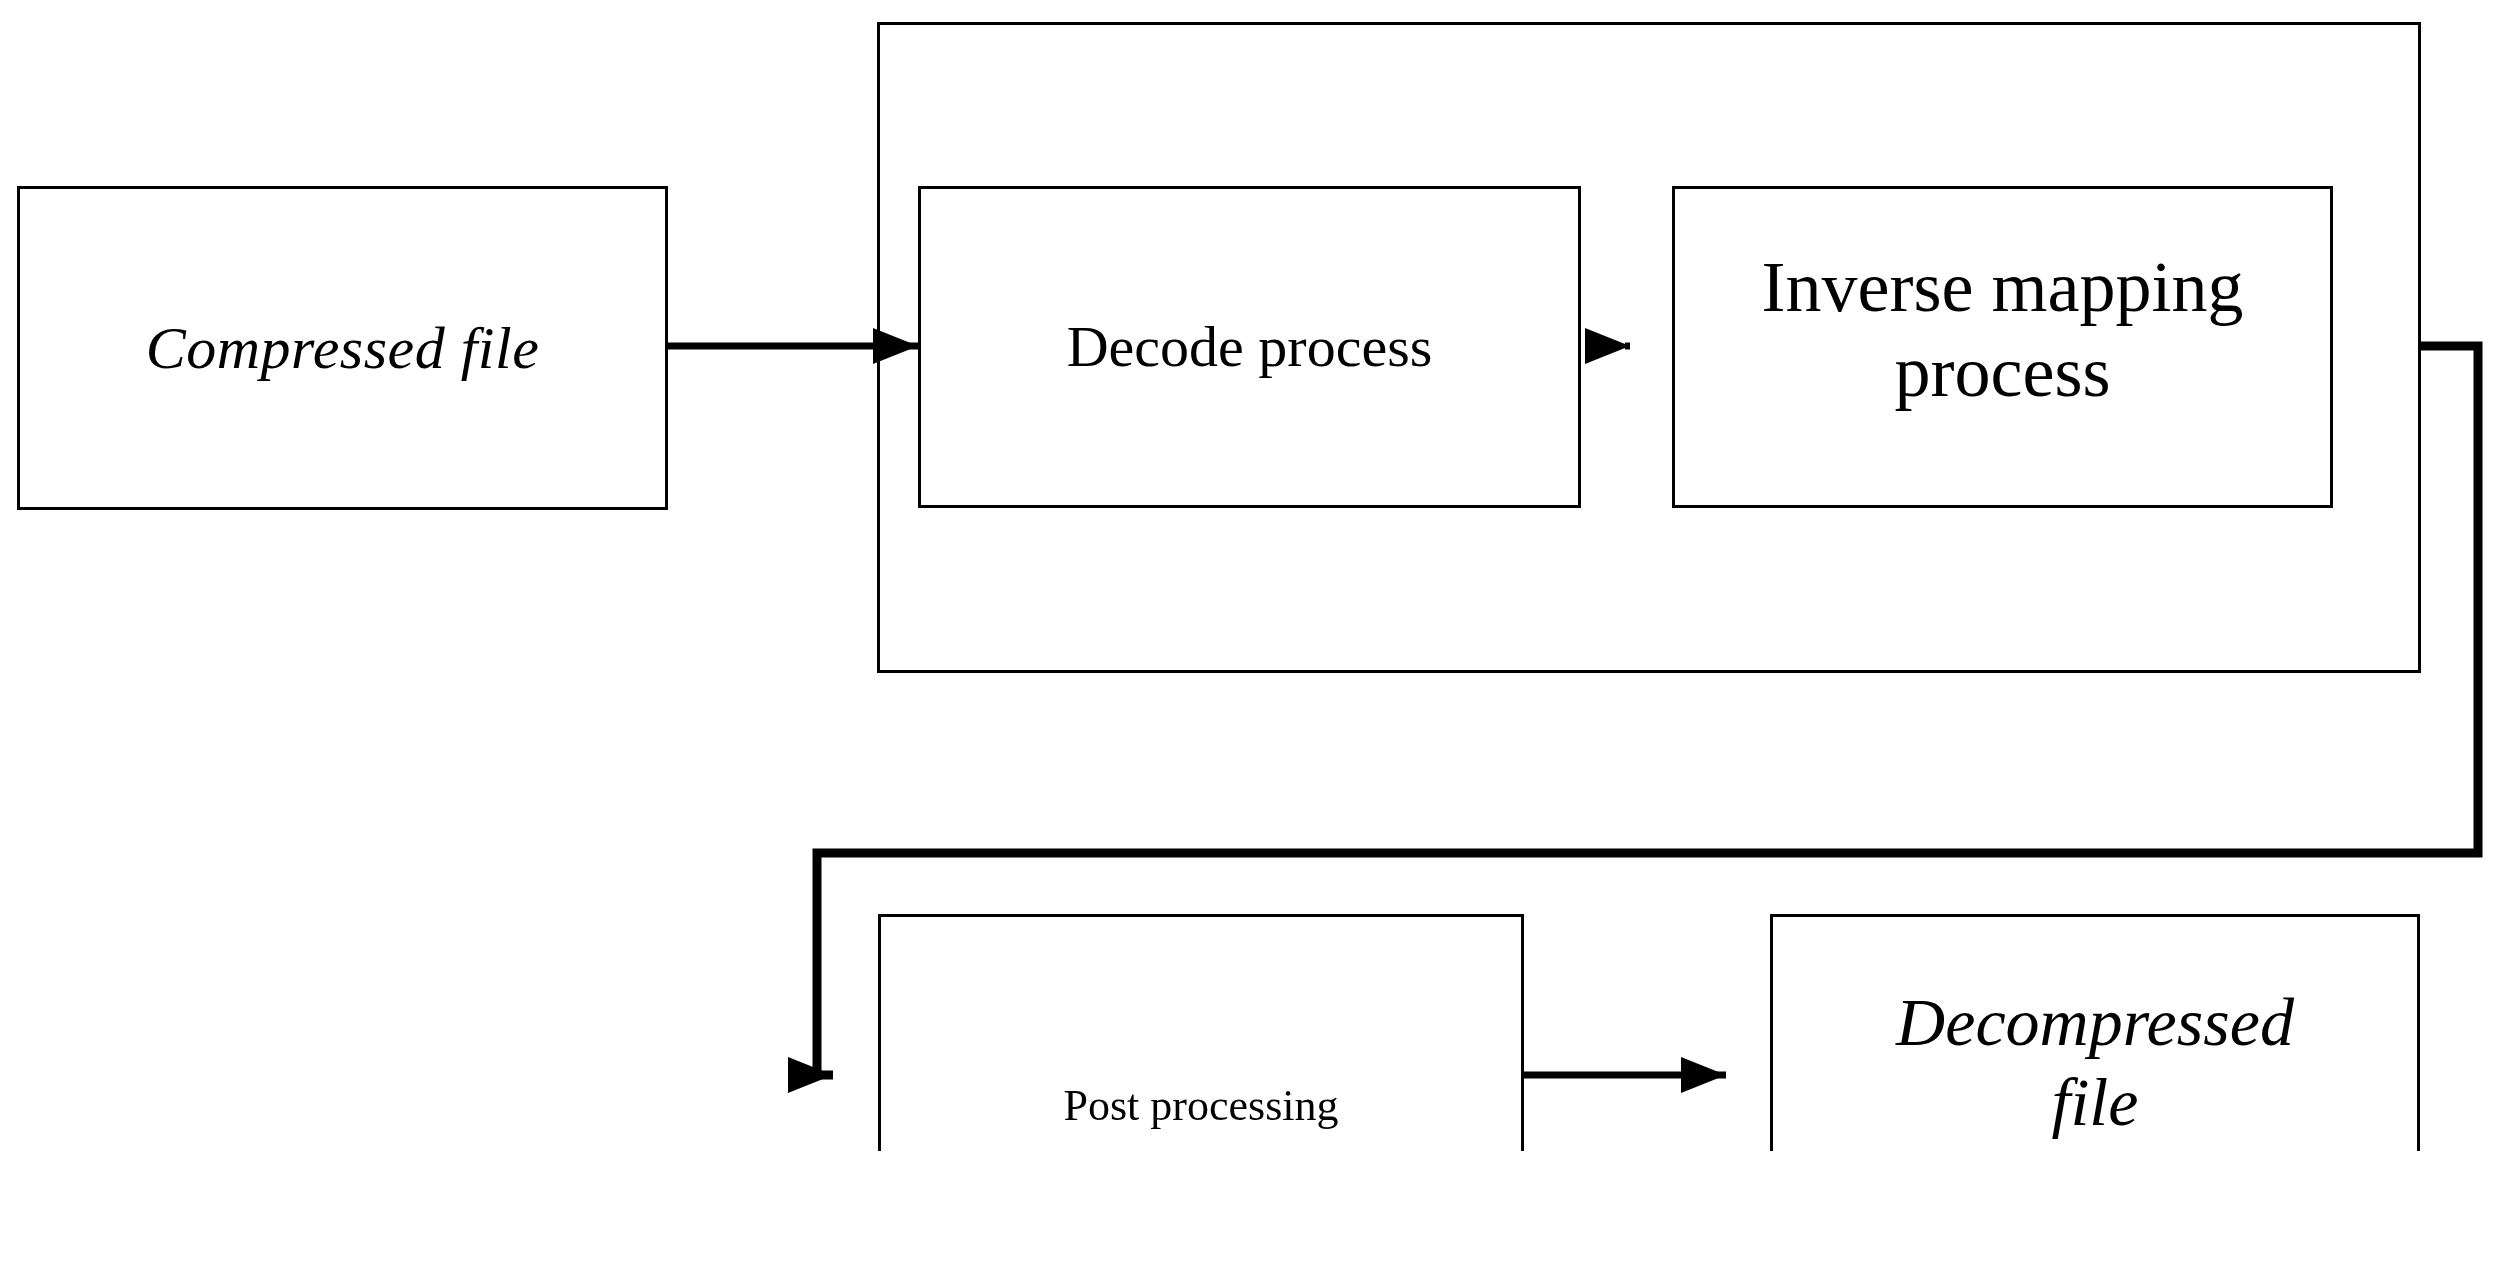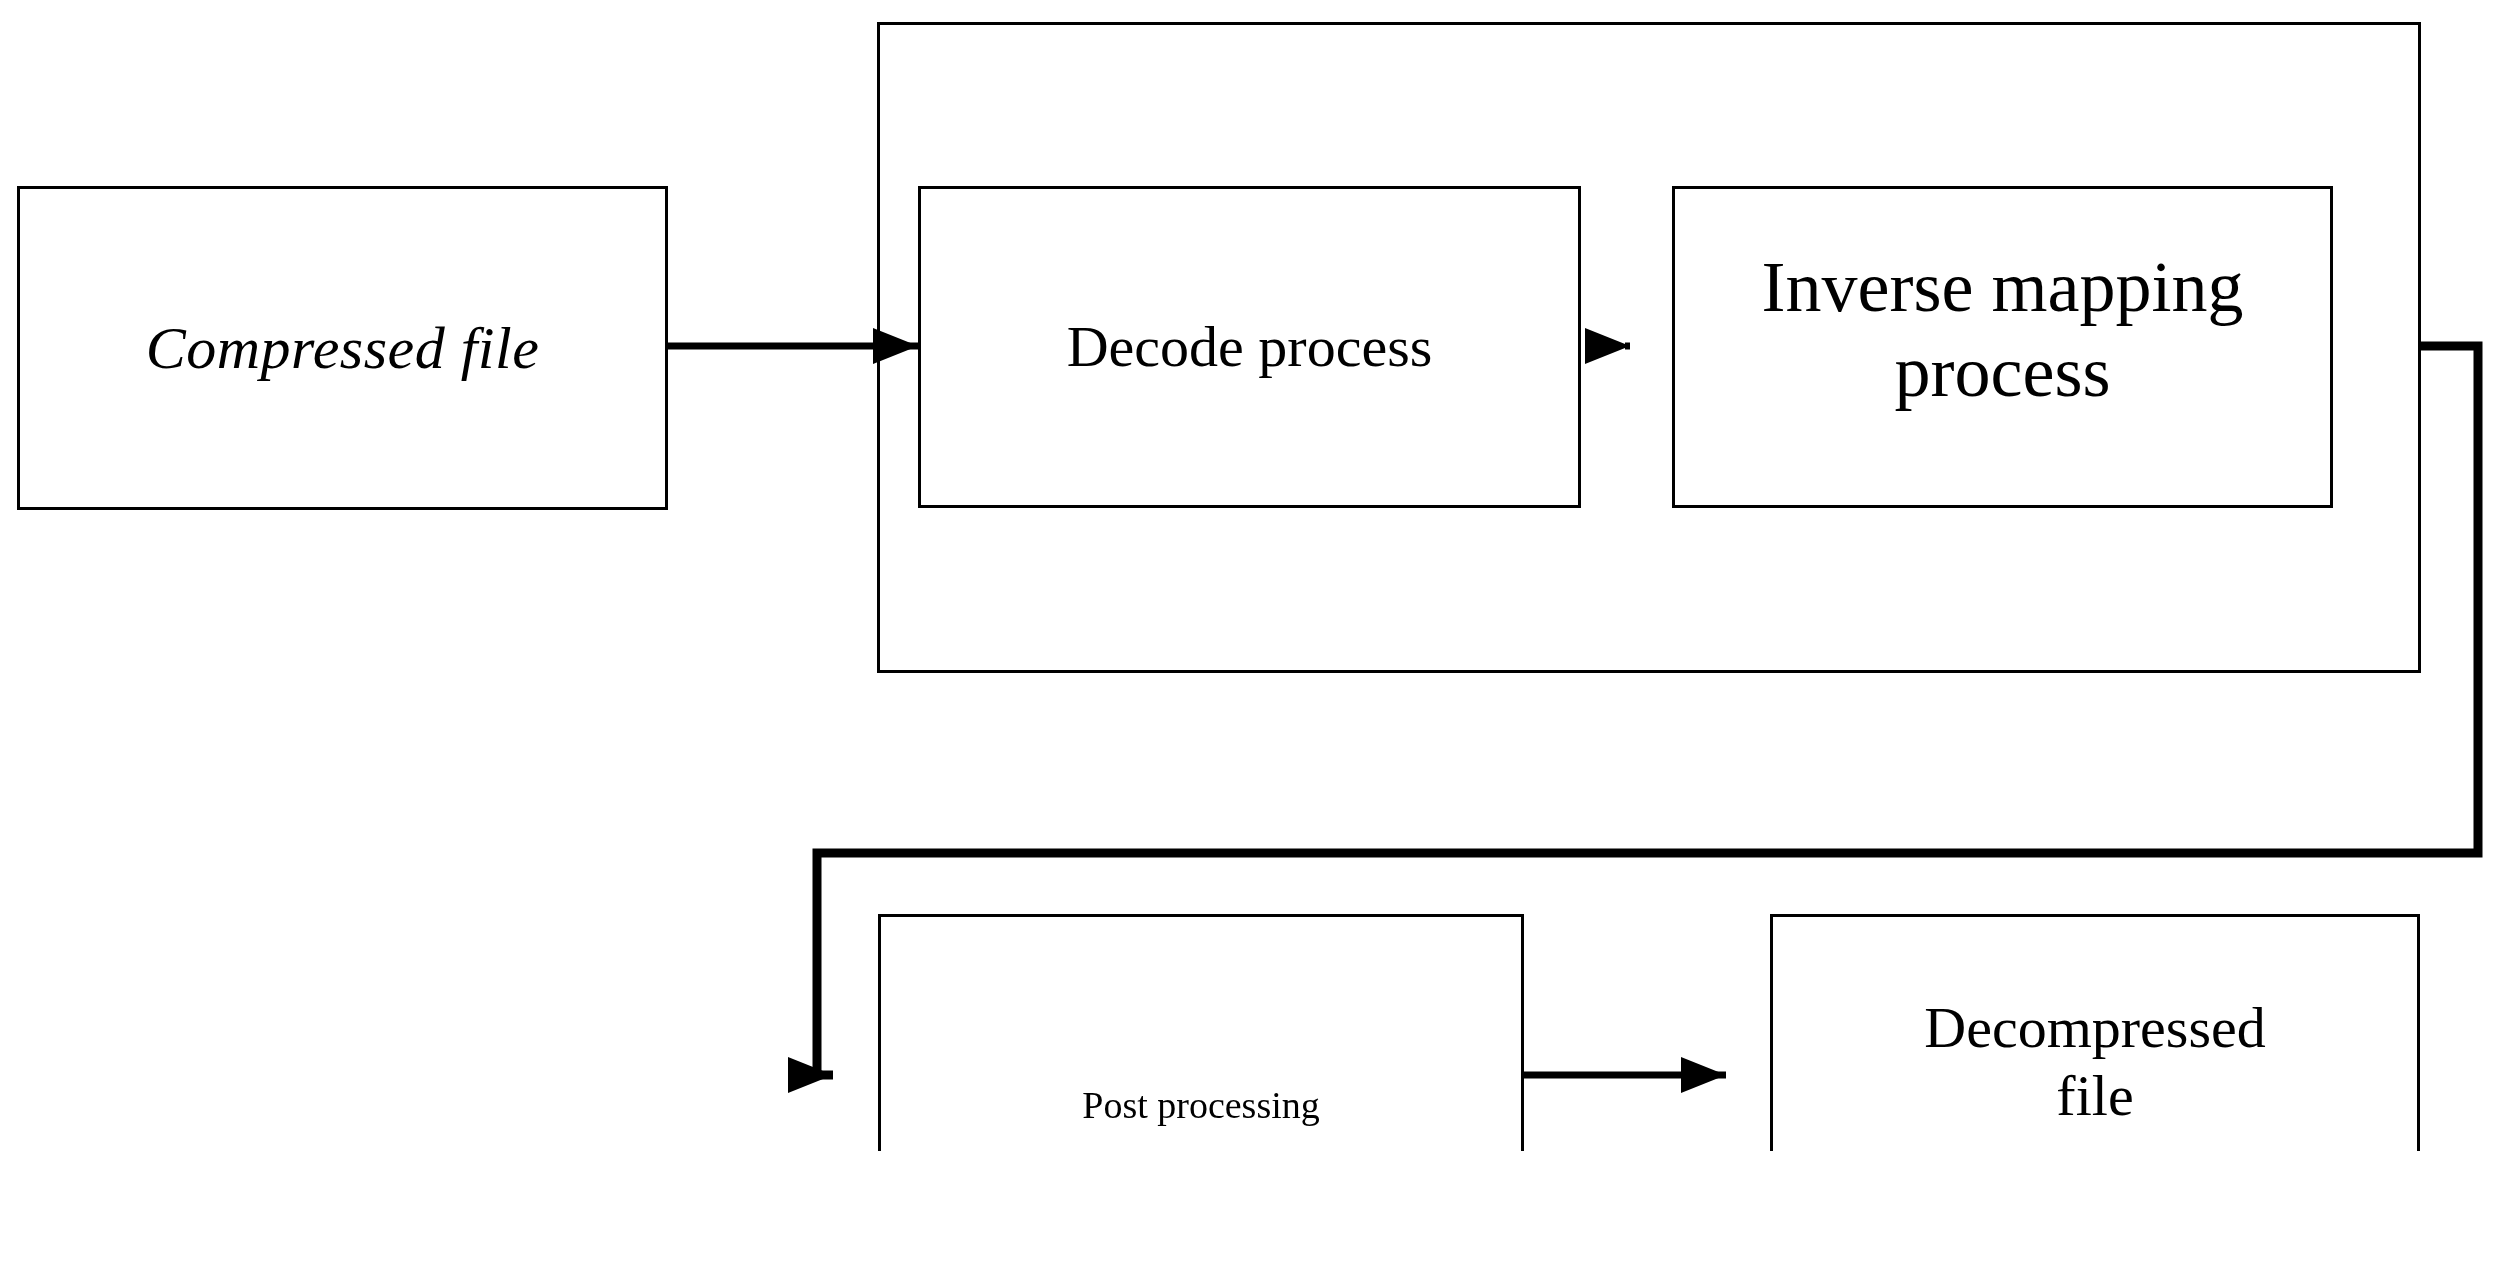--- a/index.html
+++ b/index.html
@@ -62,29 +62,30 @@
     left: 1672px; top: 186px; width: 661px;  height: 322px;
   }
   #node-inverse-mapping .node-label {
     font-size: 72px;
     margin-top: -34px;
   }
   #node-post-processing {
     left: 878px; top: 914px;  width: 646px;  height: 341px;
   }
   #node-post-processing .node-label {
-    font-size: 38px;
+    font-size: 44px;
     margin-top: 42px;
   }
   #node-decompressed-file {
     left: 1770px; top: 914px; width: 650px;  height: 326px;
   }
   #node-decompressed-file .node-label {
-    font-size: 58px;
+    font-size: 68px;
     margin-top: -30px;
+    font-style: italic;
   }
   
 </style>
 </head>
 <body>
 
 <div id="canvas">
 
   <svg id="vector-layer" viewBox="0 0 2517 1270" width="2517" height="1270" aria-hidden="true">
     <defs>

